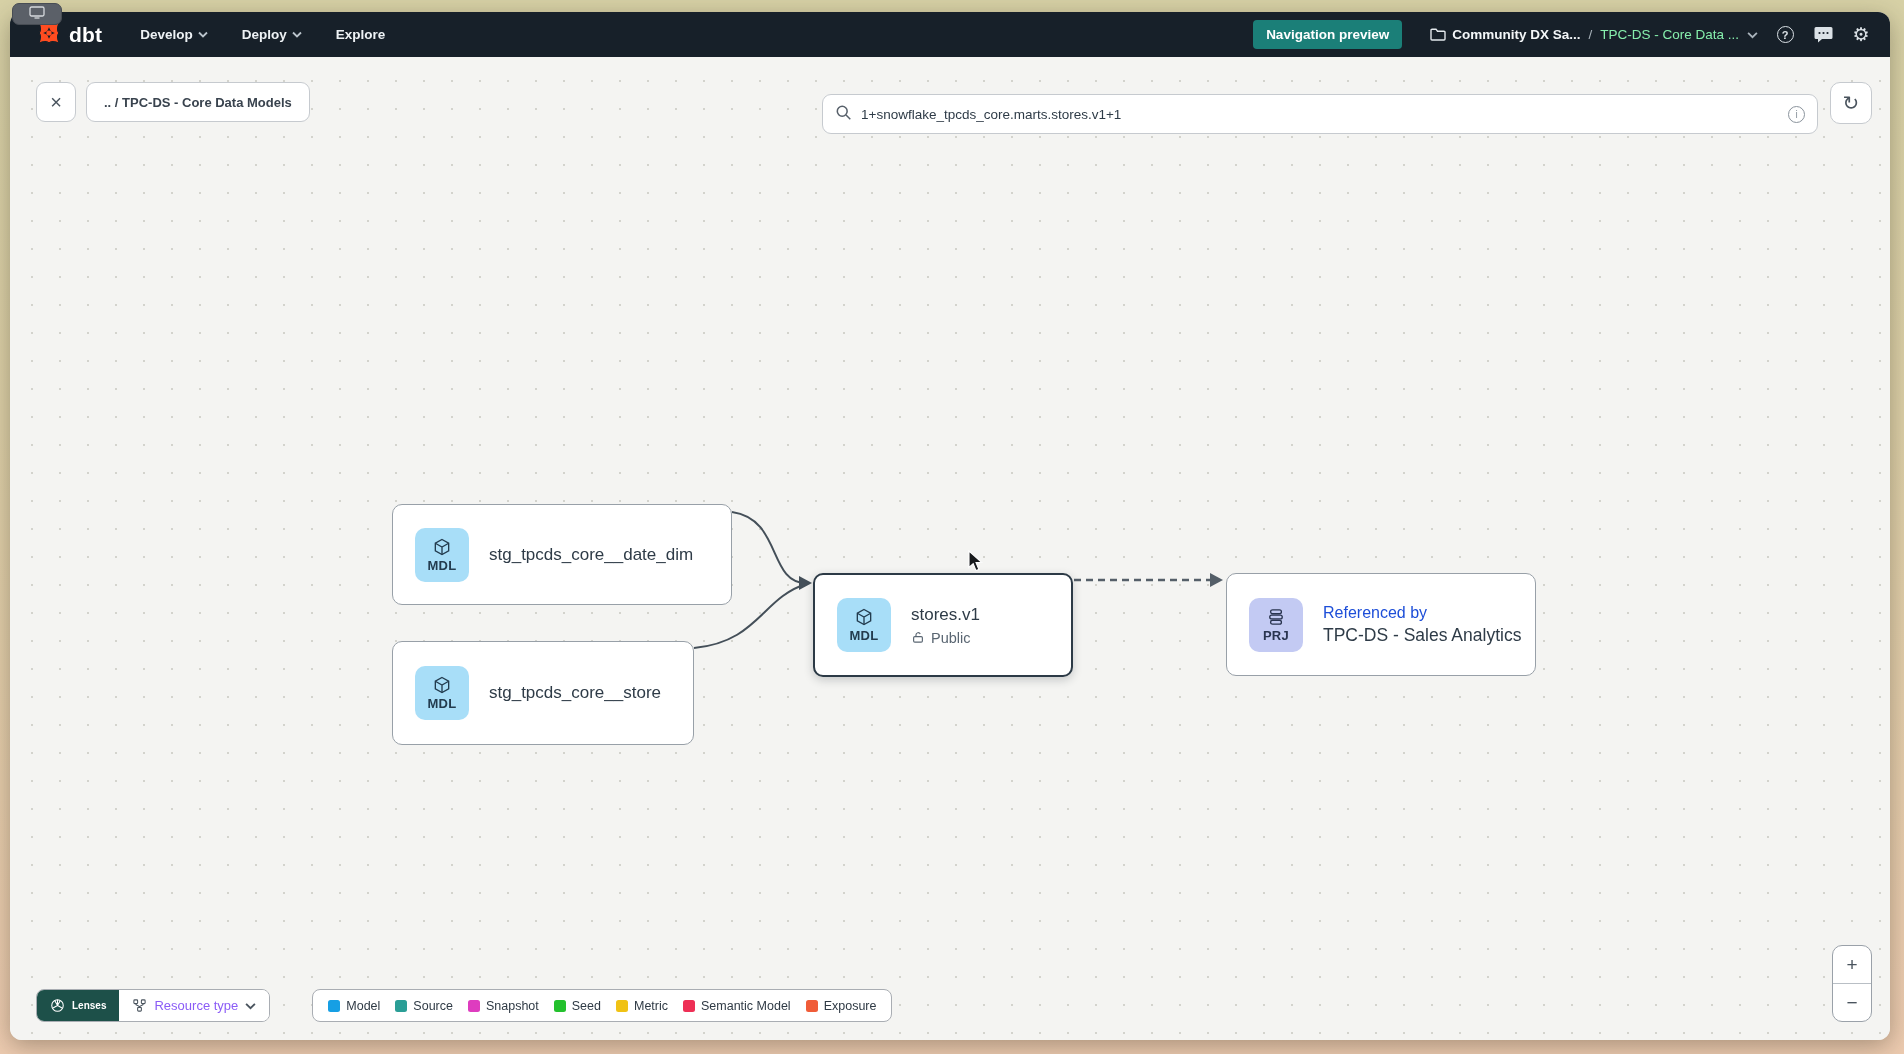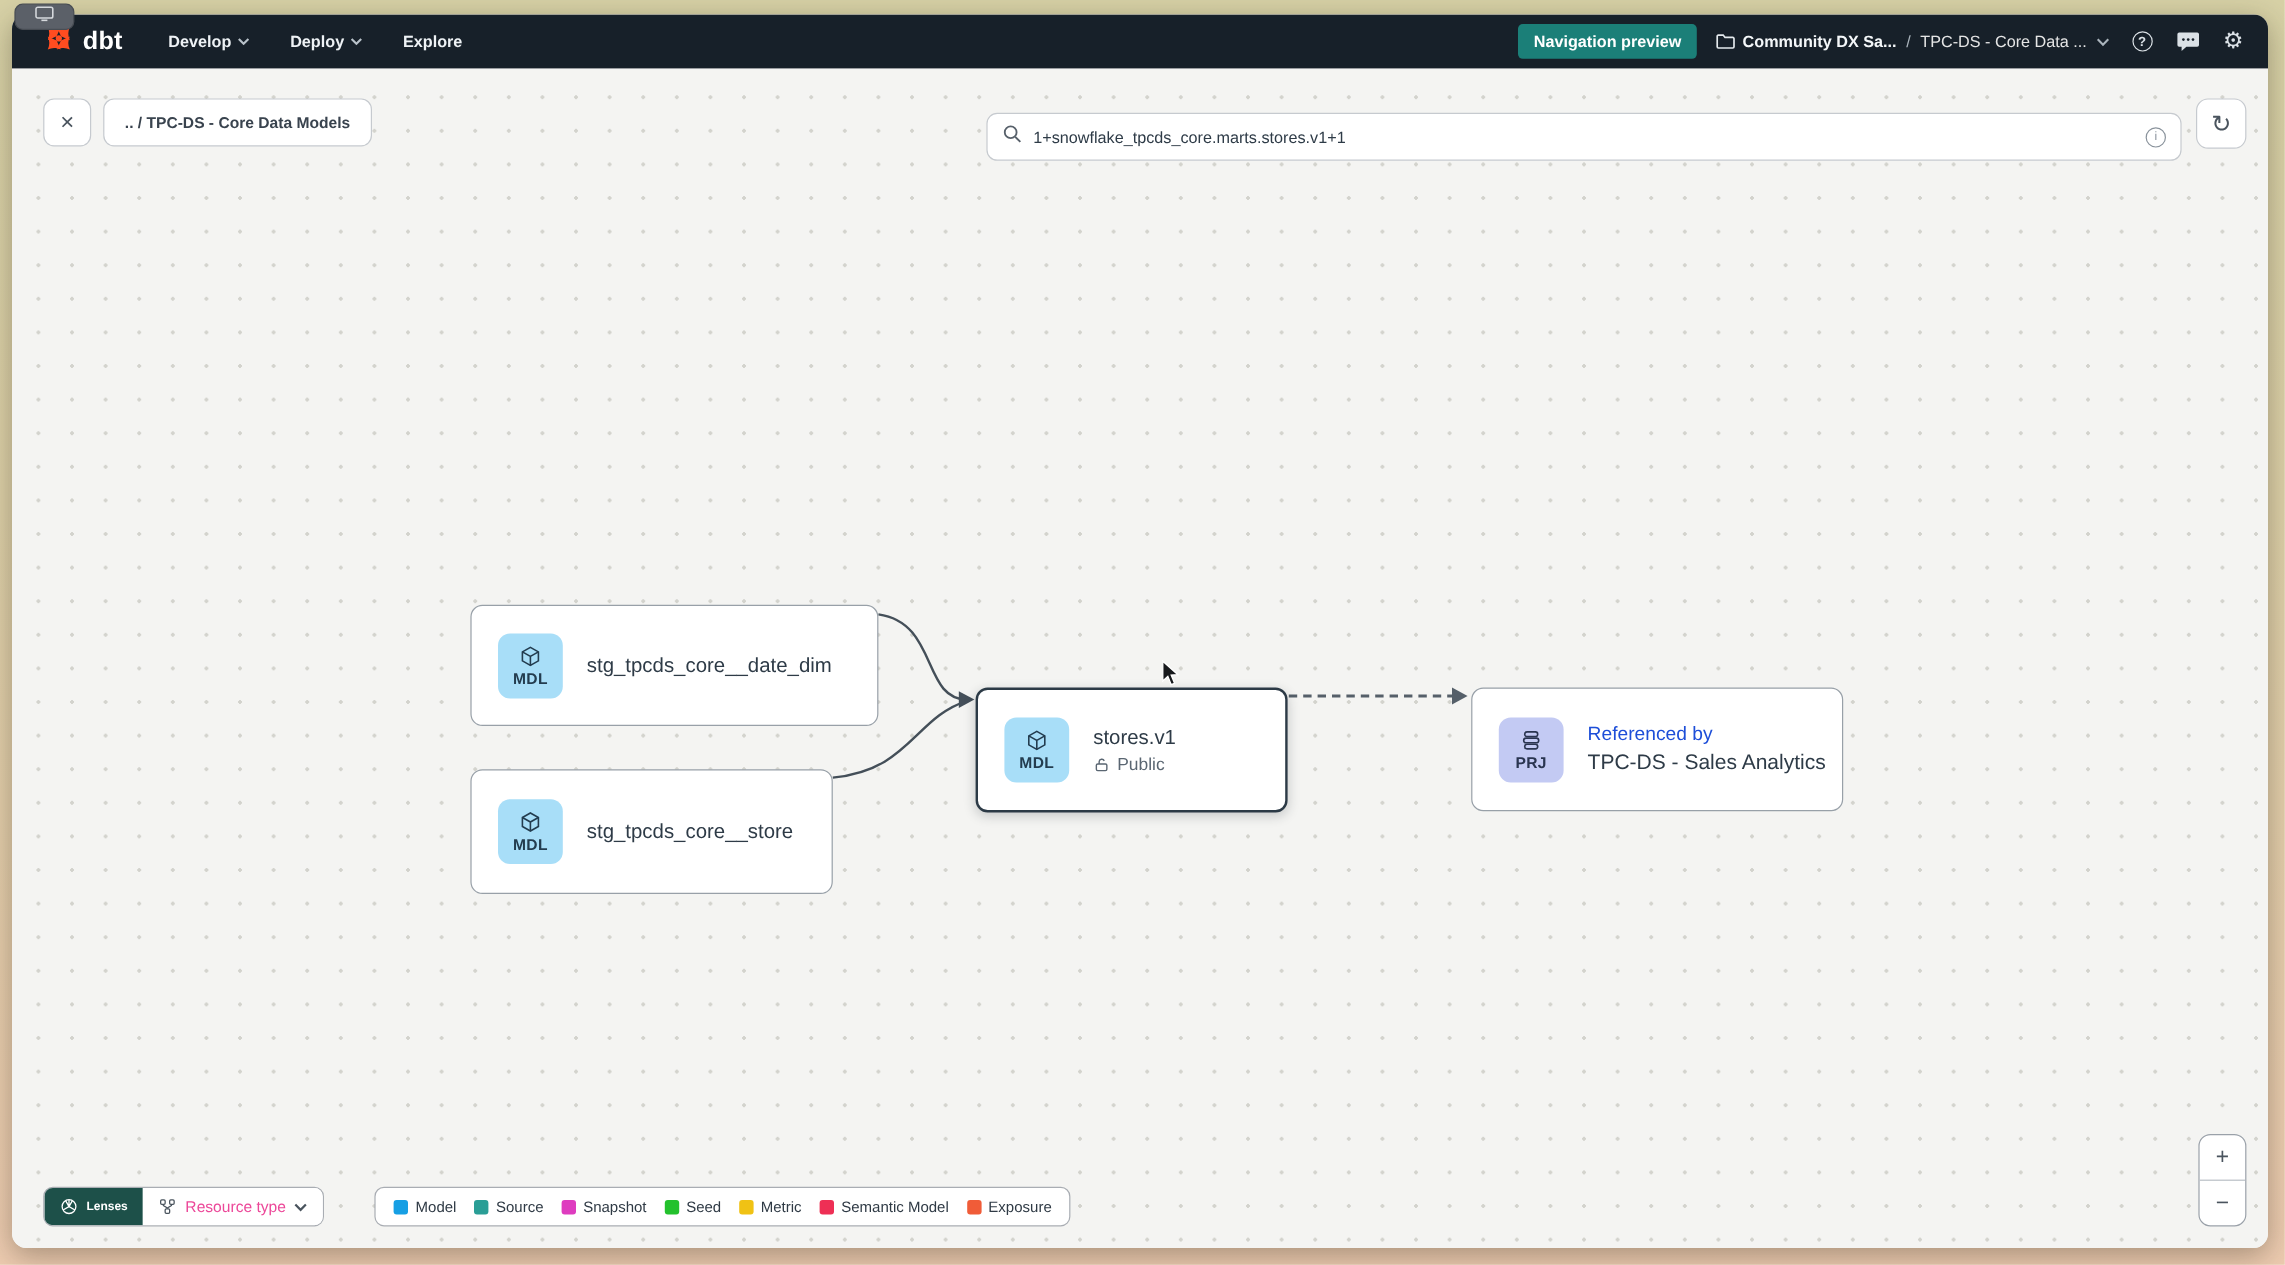--- a/index.html
+++ b/index.html
@@ -22,23 +22,23 @@
     display:flex; align-items:center; padding:0 18px 0 26px; color:#f2f5f7; z-index:4; }
   .logo { display:flex; align-items:center; gap:7px; margin-right:38px; }
   .logo-text { font-size:21px; font-weight:bold; color:#fff; letter-spacing:.2px; }
   .nav-menu { display:flex; align-items:center; gap:34px; }
   .nav-item { display:flex; align-items:center; gap:5px; font-size:13.5px; font-weight:bold;
     color:#eef2f5; cursor:pointer; }
   .nav-right { margin-left:auto; display:flex; align-items:center; gap:16px; }
   .preview-btn { background:#1b7f78; color:#fff; font-size:13.5px; font-weight:bold;
     padding:7px 13px; border-radius:4px; border:none; cursor:pointer; }
   .crumbs { display:flex; align-items:center; gap:8px; font-size:13.5px; }
-  .crumb-project { font-weight:bold; color:#f4f7f9; display:flex; align-items:center; gap:6px; }
+  .crumb-project { font-weight:bold; color:#f4f7f9; display:flex; align-items:center; gap:6px;margin-left:12px; }
   .crumb-sep { color:#aab4bc; }
-  .crumb-section { color:#e5e5e5; }
+  .crumb-section { color:#86efac; }
   .nav-icon { width:22px; height:22px; display:flex; align-items:center; justify-content:center; cursor:pointer; }
   .help-circle { width:17px; height:17px; border:1.6px solid #dbe1e6; border-radius:50%;
     color:#dbe1e6; font-size:11px; font-weight:bold; display:flex; align-items:center; justify-content:center; }
   .gear-glyph { font-size:19px; color:#dbe1e6; line-height:1; }
 
   
   .canvas { position:absolute; left:0; top:45px; width:1880px; height:983px;
     background-color:#f4f4f2;
     background-image:radial-gradient(#d3d3cd 1.3px, transparent 1.4px);
     background-size:28px 28px; background-position:8px 10px; }
@@ -83,21 +83,21 @@
 
   .edges { position:absolute; left:0; top:0; width:1880px; height:1028px; pointer-events:none; }
 
   
   .footer { position:absolute; left:26px; bottom:18px; display:flex; align-items:center; gap:14px; }
   .lens-group { display:flex; align-items:stretch; border:1px solid #a9adb3; border-radius:8px;
     overflow:hidden; background:#fff; height:33px; }
   .lens-seg { display:flex; align-items:center; gap:7px; background:#1d5049; color:#fff;
     font-size:10px; font-weight:bold; padding:0 13px; cursor:pointer; }
   .res-seg { display:flex; align-items:center; gap:7px; padding:0 13px; font-size:13px;
-    color:#ec4899; cursor:pointer; background:#fff; }
+    color:#8b5cf6; cursor:pointer; background:#fff; }
   .legend { display:flex; align-items:center; gap:15px; background:#fff;
     border:1px solid #a9adb3; border-radius:8px; height:33px; padding:0 15px;margin-left:28px; }
   .legend-item { display:flex; align-items:center; gap:6px; font-size:12.5px; color:#2f3a45; }
   .swatch { width:12px; height:12px; border-radius:2.5px; display:inline-block; }
 
   .zoomctl { position:absolute; right:18px; bottom:18px; width:40px; height:77px;
     background:#fff; border:1.5px solid #9aa1a9; border-radius:10px; display:flex;
     flex-direction:column; overflow:hidden; }
   .zoom-cell { flex:1; display:flex; align-items:center; justify-content:center;
     font-size:19px; color:#4a545e; cursor:pointer; }

